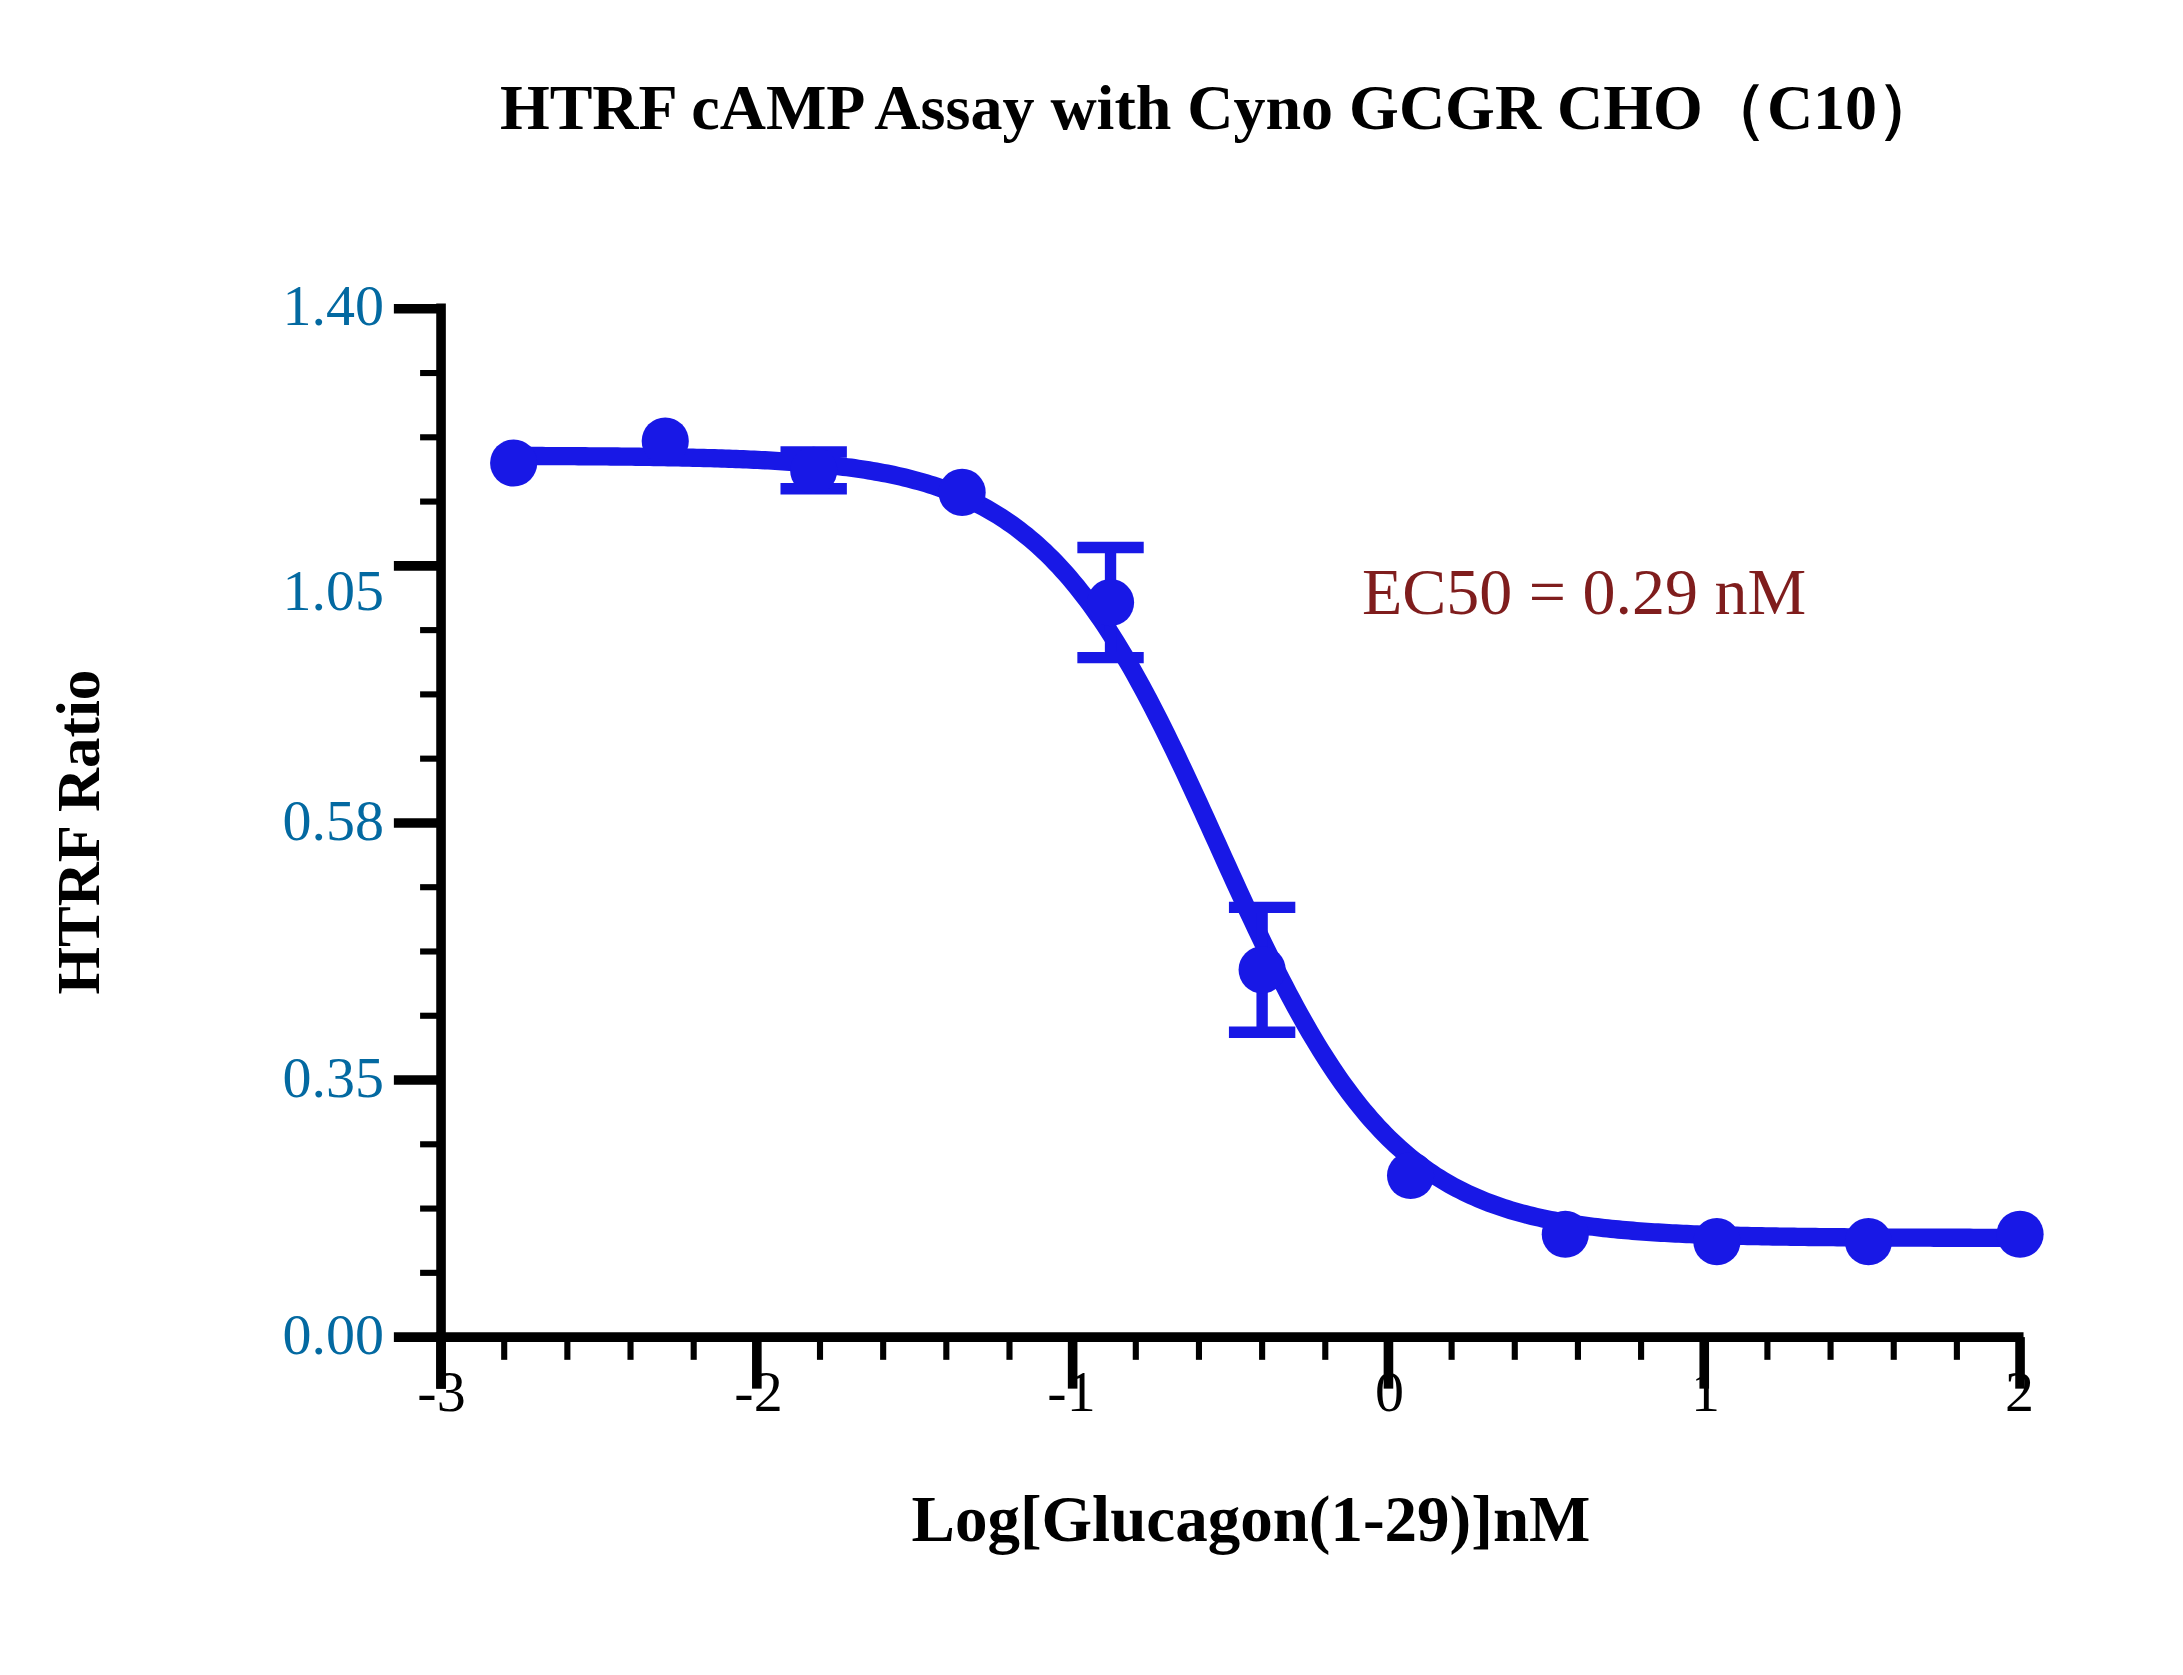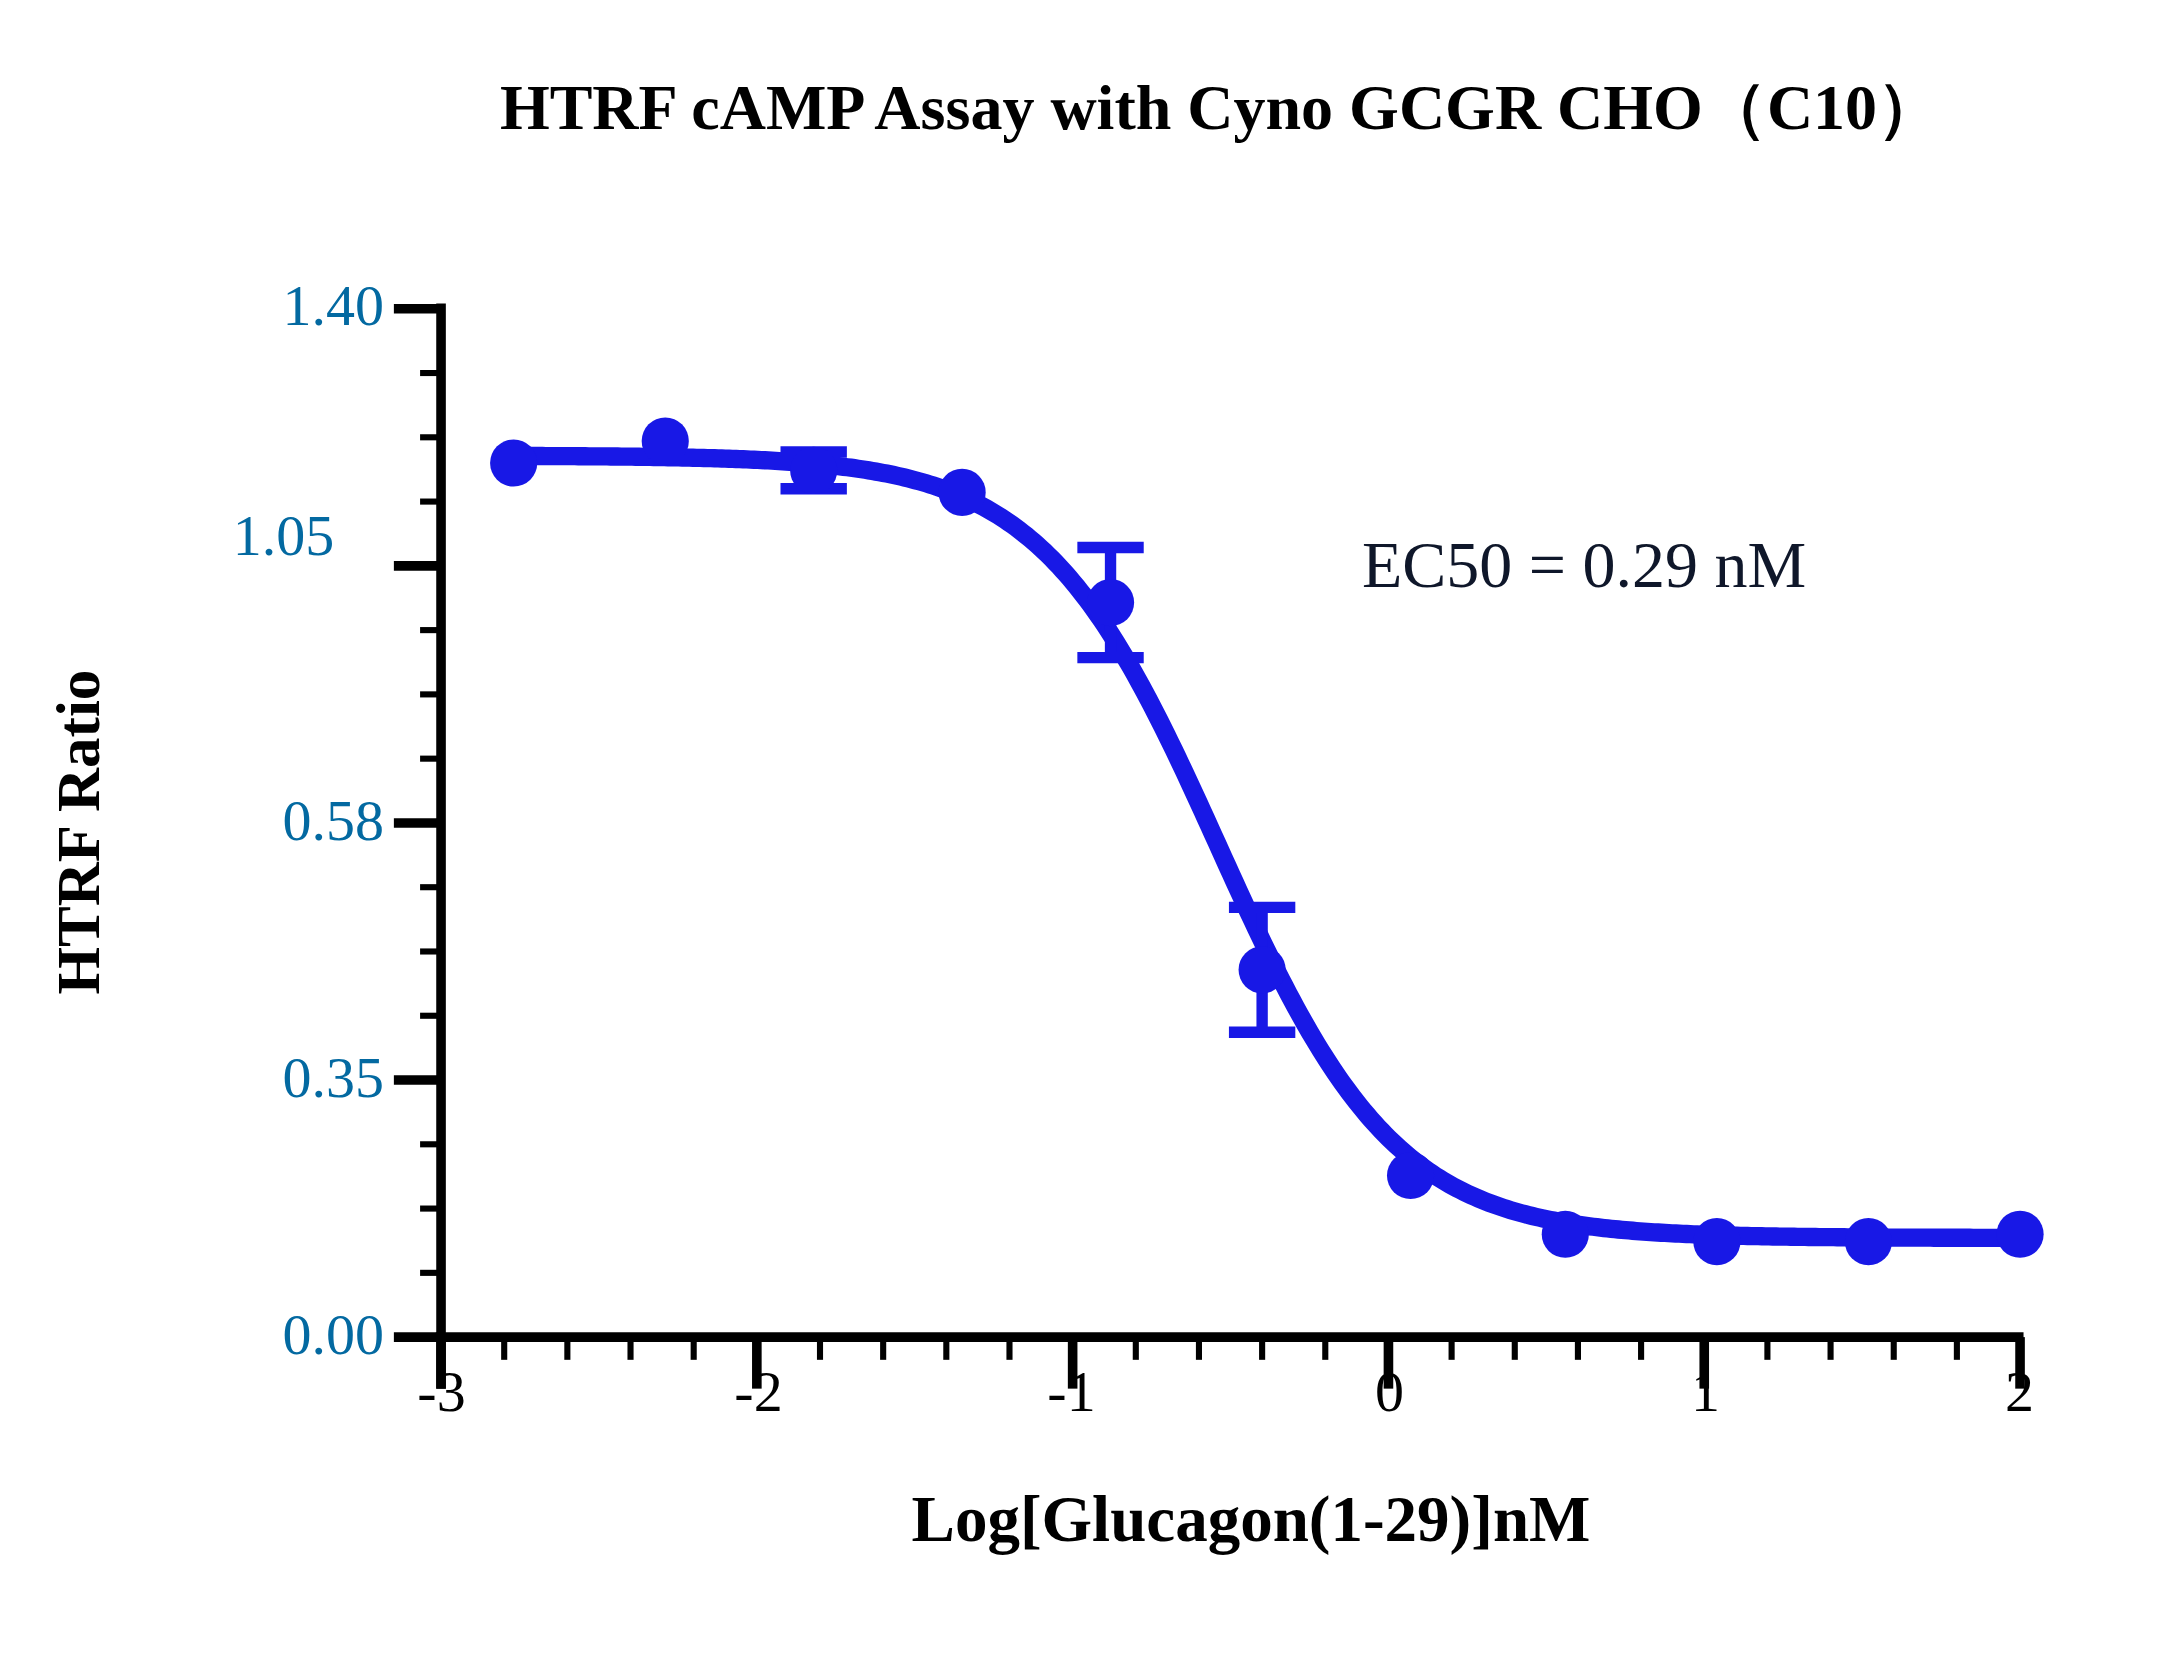--- a/index.html
+++ b/index.html
@@ -67,45 +67,45 @@
     font-family:"Liberation Serif",serif;
     font-size:58px;
     color:#000;
     white-space:nowrap;
   }
   #x-tick-labels{position:absolute;left:0;top:0;width:2441px;height:1676px;}
 
   
   #ec50-annotation{
     position:absolute;
-    left:1362px;top:527px;
+    left:1362px;top:554px;
     font-family:"Liberation Serif",serif;
     font-size:66px;
-    color:#0f172a;
+    color:#7f1d1d;
     white-space:nowrap;
   }
 
   svg#plot{position:absolute;left:0;top:0;width:2441px;height:1676px;}
 </style>
 </head>
 <body>
 
 <div id="figure">
 
   <div id="chart-title">HTRF cAMP Assay with Cyno GCGR CHO（C10）</div>
 
   <div id="y-axis-title">HTRF Ratio</div>
 
   <div id="x-axis-title">Log[Glucagon(1-29)]nM</div>
 
   <div id="ec50-annotation">EC50 = 0.29 nM</div>
 
   <div id="y-tick-labels">
     <div class="ytick-label" style="top:272px;">1.40</div>
-    <div class="ytick-label" style="top:502px;text-align:center;">1.05</div>
+    <div class="ytick-label" style="top:557px;">1.05</div>
     <div class="ytick-label" style="top:787px;">0.58</div>
     <div class="ytick-label" style="top:1044px;">0.35</div>
     <div class="ytick-label" style="top:1301px;">0.00</div>
   </div>
 
   <div id="x-tick-labels">
     <div class="xtick-label" style="left:376px;  top:1358px;">-3</div>
     <div class="xtick-label" style="left:693px; top:1358px;">-2</div>
     <div class="xtick-label" style="left:1006px; top:1358px;">-1</div>
     <div class="xtick-label" style="left:1324px; top:1358px;">0</div>

